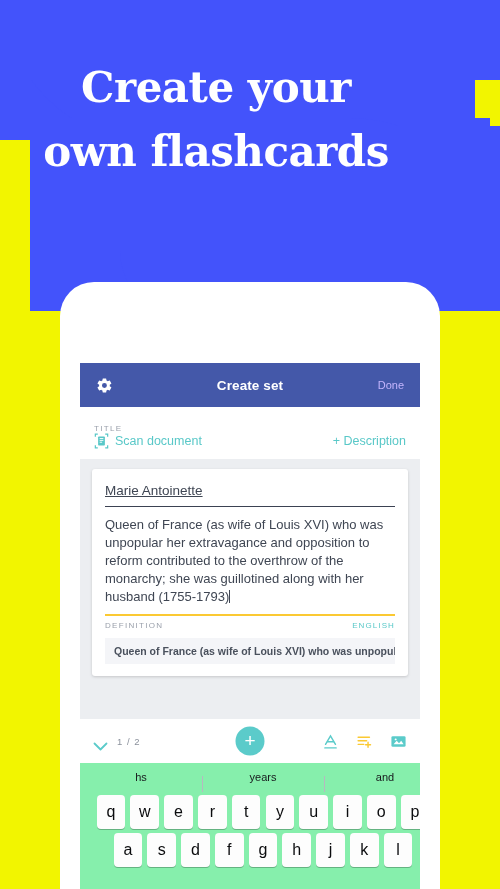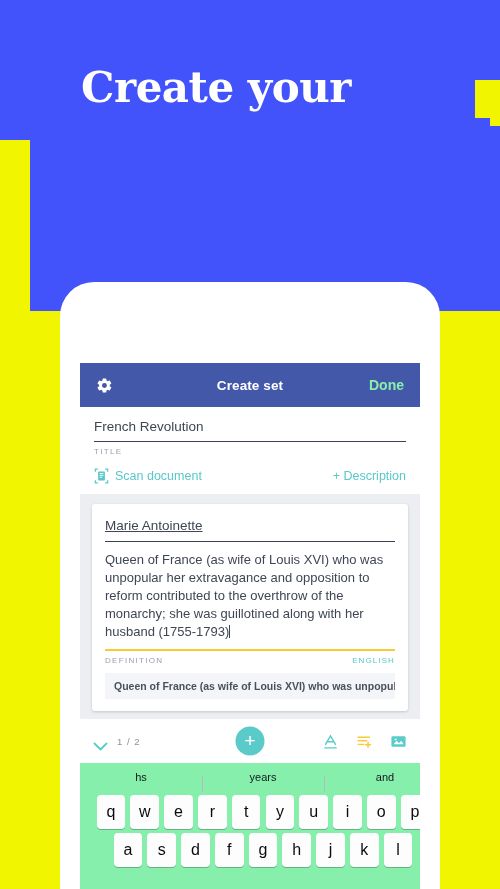--- a/index.html
+++ b/index.html
@@ -80,23 +80,23 @@
     position: absolute;
     left: 0; right: 0;
     text-align: center;
     color: #fff;
     font-size: 13.5px;
     font-weight: bold;
     letter-spacing: 0.1px;
   }
   #appbar .done {
     margin-left: auto;
-    color: #86efac;
-    font-size: 14px;
-    font-weight: bold;
+    color: #c4b5fd;
+    font-size: 11px;
+    font-weight: normal;
     position: relative;
     z-index: 2;
   }
   .gear-icon { width: 17px; height: 17px; display: block; position: relative; z-index: 2; }
 
   
   #set-meta {
     background: #fff;
     padding: 12px 14px 10px 14px;
   }
@@ -108,21 +108,20 @@
   }
   .field-label {
     font-size: 8px;
     color: #9aa0ab;
     letter-spacing: 1.3px;
     margin-top: 5px;
   }
   #meta-actions {
     display: flex;
     align-items: center;
-    margin-top: 12px;
   }
   .scan-row { display: flex; align-items: center; gap: 6px; }
   .scan-doc-icon { width: 15px; height: 16px; display: block; }
   .teal-link { color: #59c8c8; font-size: 12.5px; }
   .teal-link.right { margin-left: auto; }
 
   
   #card {
     margin: 10px 12px 0 12px;
     background: #fff;
@@ -231,37 +230,37 @@
   <div class="blob b2"></div>
   <div class="blob b3"></div>
   <div class="blob b7"></div>
   <div class="blob b4"></div>
   <div class="blob b5"></div>
   <div class="blob b6"></div>
   <div class="blob b8"></div>
 </div>
 <div id="headline">
   <div>Create your</div>
+  <div>own flashcards</div>
 </div>
 
 <div id="phone">
   <div id="phone-screen">
 
     <div id="appbar">
       <span class="gear-icon">
         <svg viewBox="0 0 24 24" width="17" height="17" fill="#ffffff">
           <path d="M19.4 13c.04-.32.06-.66.06-1s-.02-.68-.07-1l2.1-1.6c.19-.15.24-.42.12-.64l-2-3.45c-.12-.22-.39-.3-.61-.22l-2.49 1a7.3 7.3 0 0 0-1.72-1l-.38-2.65A.5.5 0 0 0 13.9 2h-4a.5.5 0 0 0-.49.42L9.03 5.07c-.63.26-1.2.6-1.73 1l-2.49-1a.5.5 0 0 0-.6.22l-2 3.45c-.13.22-.08.49.11.64L4.43 11a8 8 0 0 0 0 2l-2.1 1.6a.48.48 0 0 0-.12.64l2 3.45c.12.22.39.3.61.22l2.49-1c.52.4 1.09.74 1.72 1l.38 2.65c.3.26.25.44.49.44h4c.25 0 .46-.18.5-.42l.37-2.65c.63-.26 1.2-.6 1.72-1l2.5 1c.22.08.48 0 .6-.22l2-3.45a.5.5 0 0 0-.12-.64l-2.07-1.6zM11.9 15.5A3.5 3.5 0 1 1 11.9 8.5a3.5 3.5 0 0 1 0 7z"></path>
         </svg>
       </span>
       <span class="title">Create set</span>
       <span class="done">Done</span>
     </div>
 
     <div id="set-meta">
-      <div class="field-value">French Revolution</div>
       <div class="field-label">TITLE</div>
       <div id="meta-actions">
         <span class="scan-row">
           <span class="scan-doc-icon">
             <svg viewBox="0 0 24 26" width="15" height="16" fill="none" stroke="#59c8c8" stroke-width="2">
               <path d="M2 6V2h4M18 2h4v4M22 20v4h-4M6 24H2v-4"></path>
               <rect x="6.5" y="5.5" width="11" height="15" rx="1.3" fill="#59c8c8" stroke="none"></rect>
               <path d="M9 9h6M9 12h6M9 15h4" stroke="#ffffff" stroke-width="1.5"></path>
             </svg>
           </span>

